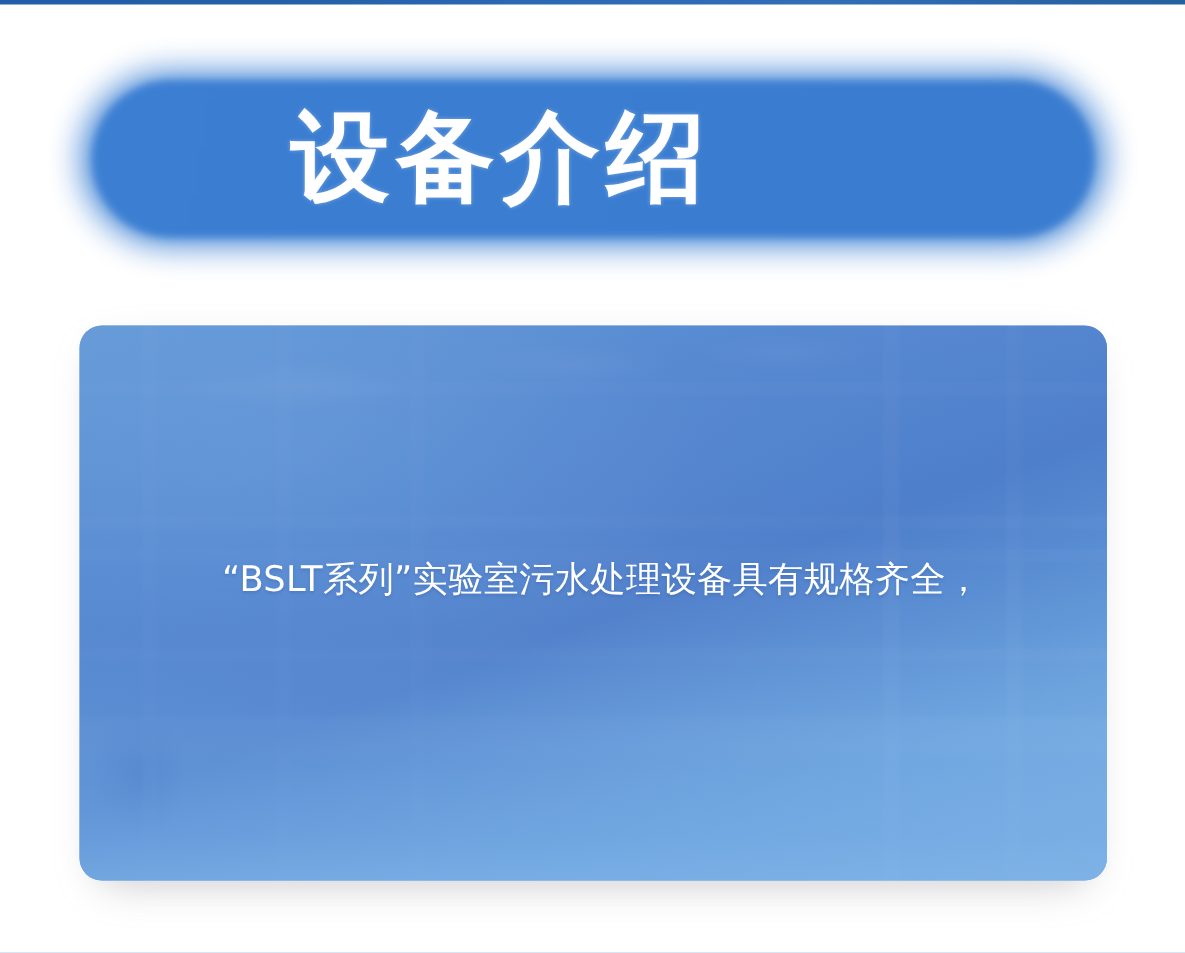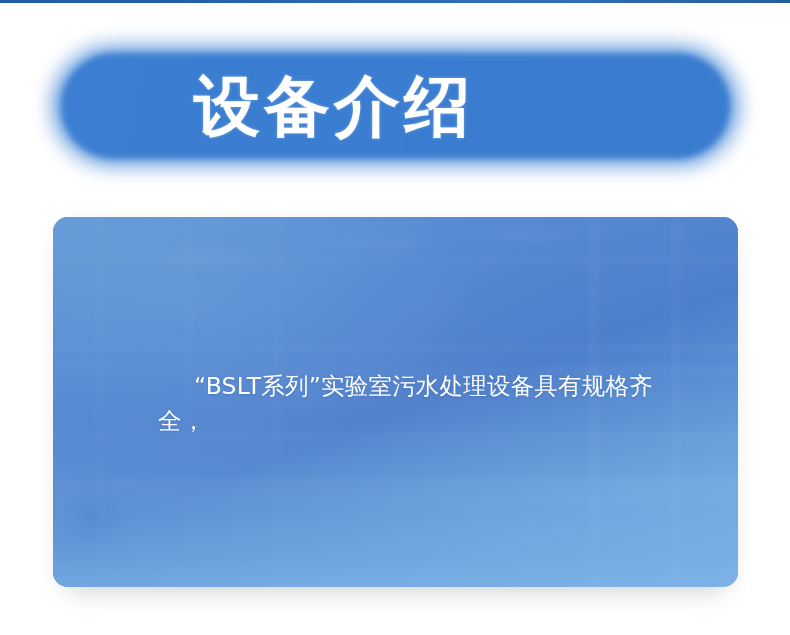--- a/index.html
+++ b/index.html
@@ -64,21 +64,21 @@
     height: 104px;
     display: flex;
     align-items: center;
     justify-content: center;
     color: #ffffff;
     font-size: 66px;
     font-weight: bold;
     letter-spacing: 4px;
     line-height: 1;
     text-shadow: 0 0 3px rgba(255,255,255,0.35);
-    font-family: Liberation Sans, sans-serif;
+    font-family: Liberation Serif, serif;
   }
 
   
   .card-shadow {
     position: absolute;
     left: 64px;
     top: 232px;
     width: 663px;
     height: 358px;
     border-radius: 16px;
@@ -153,21 +153,21 @@
     width: 575px;
     color: #ffffff;
     font-size: 23.5px;
     line-height: 35px;
     font-family: "DejaVu Sans", "Liberation Sans", sans-serif;
     text-indent: 36px;
     letter-spacing: 0.2px;
     white-space: pre-wrap;
     text-shadow: 0 1px 2px rgba(30,70,130,.22);
   }
-  .card-text .ln { display: block; text-indent: 0; margin-left: 46px; }
+  .card-text .ln { display: block; text-indent: 0; }
   .card-text .ln.first { text-indent: 36px; }
 </style>
 </head>
 <body>
 
 <div class="top-rule"></div>
 
 <div class="banner-wrap">
   <div class="banner-glow"></div>
   <div class="banner"></div>

